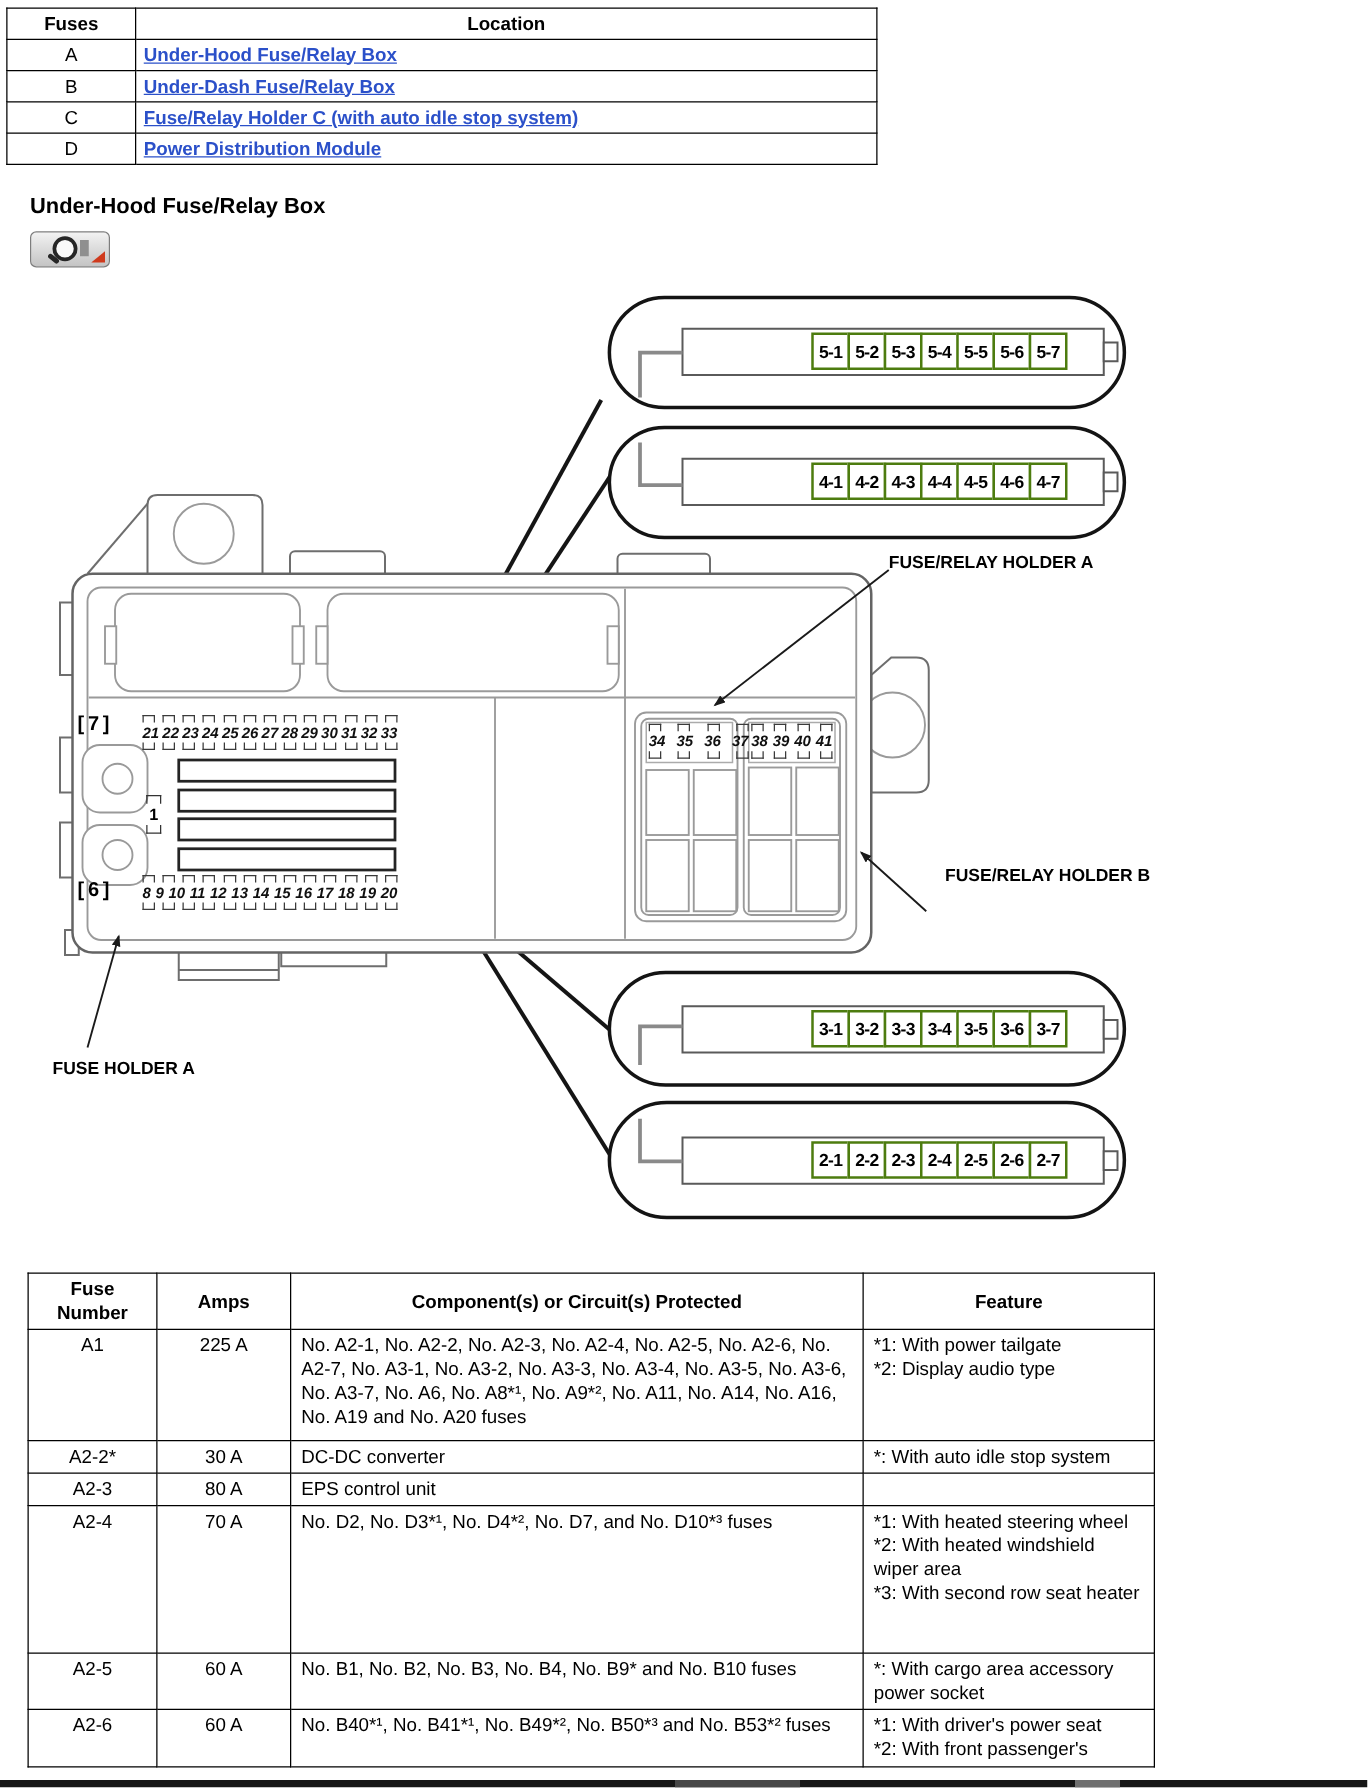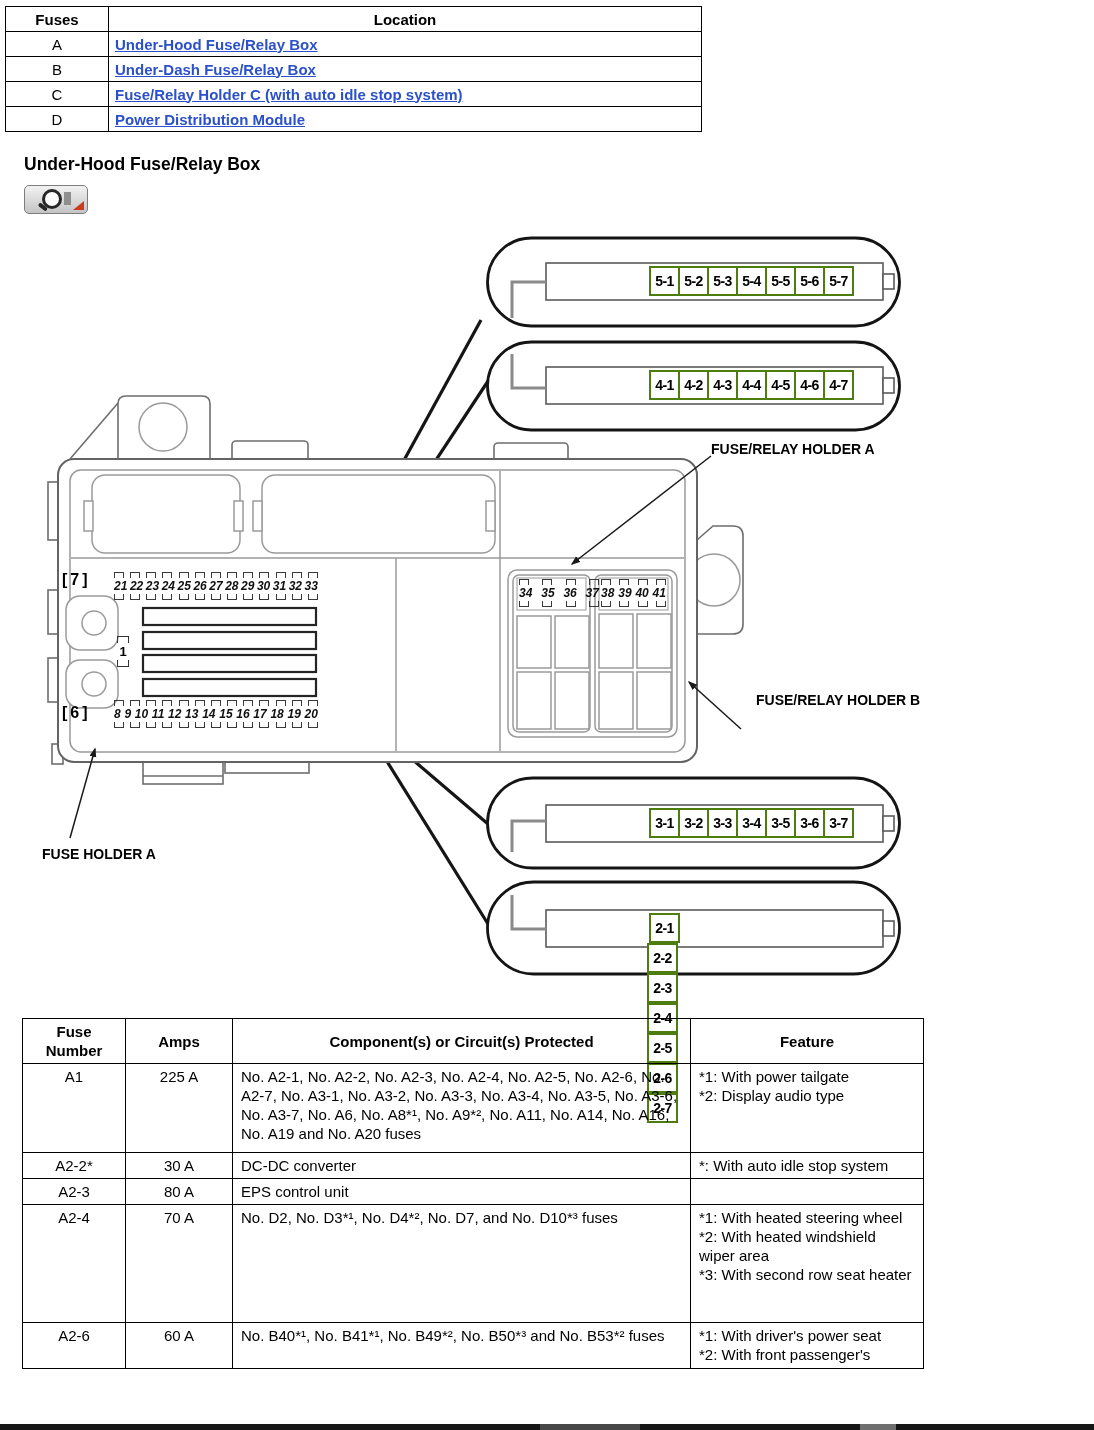--- a/index.html
+++ b/index.html
@@ -397,21 +397,21 @@
       </div>
     <div class="pillcells" style="left:649px;top:808px;">
         <span>3-1</span>
         <span>3-2</span>
         <span>3-3</span>
         <span>3-4</span>
         <span>3-5</span>
         <span>3-6</span>
         <span>3-7</span>
       </div>
-    <div class="pillcells" style="left:649px;top:913px;flex-direction:column;">
+    <div class="pillcells" style="left:649px;top:913px;">
         <span>2-1</span>
         <span>2-2</span>
         <span>2-3</span>
         <span>2-4</span>
         <span>2-5</span>
         <span>2-6</span>
         <span>2-7</span>
       </div>
   </div>
 
@@ -451,20 +451,26 @@
         <td class="feature"></td>
       </tr>
       <tr class="h-a24">
         <td class="c">A2-4</td>
         <td class="c">70 A</td>
         <td class="comp">No. D2, No. D3*¹, No. D4*², No. D7, and No. D10*³ fuses</td>
         <td class="feature">*1: With heated steering wheel
 *2: With heated windshield wiper area
 *3: With second row seat heater</td>
       </tr>
+      <tr class="h-a25">
+        <td class="c">A2-5</td>
+        <td class="c">60 A</td>
+        <td class="comp">No. B1, No. B2, No. B3, No. B4, No. B9* and No. B10 fuses</td>
+        <td class="feature">*: With cargo area accessory power socket</td>
+      </tr>
       <tr class="h-a26">
         <td class="c">A2-6</td>
         <td class="c">60 A</td>
         <td class="comp">No. B40*¹, No. B41*¹, No. B49*², No. B50*³ and No. B53*² fuses</td>
         <td class="feature">*1: With driver's power seat
 *2: With front passenger's</td>
       </tr>
     </tbody>
   </table>
 

